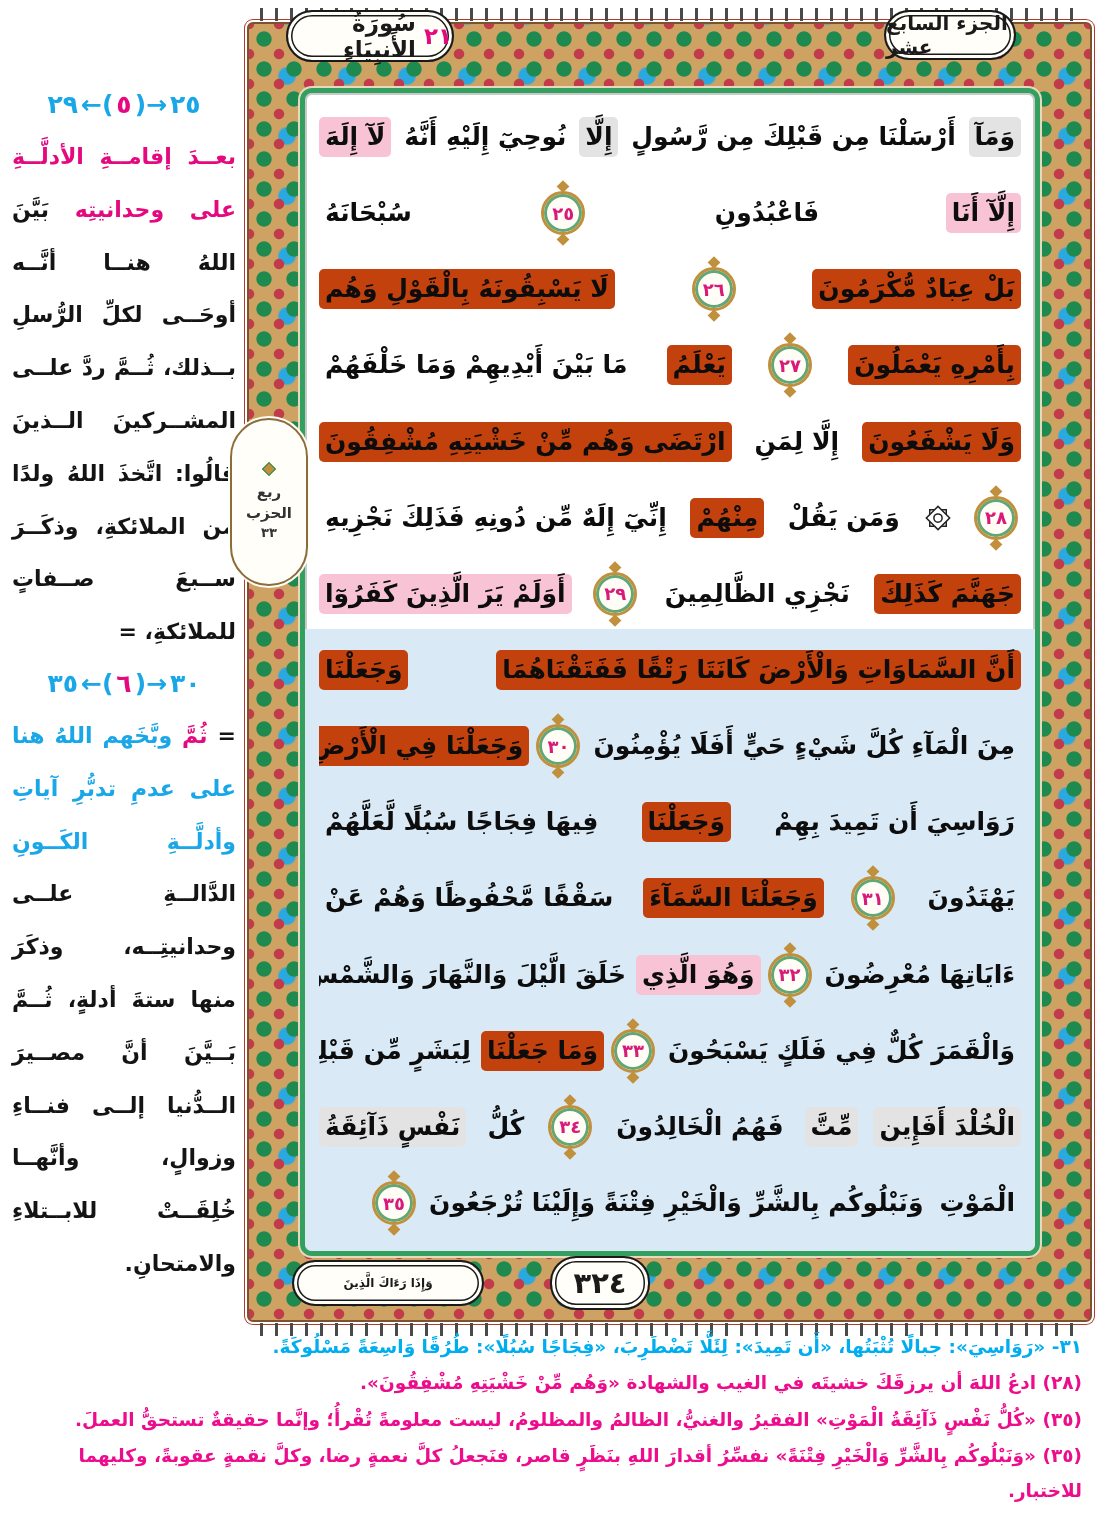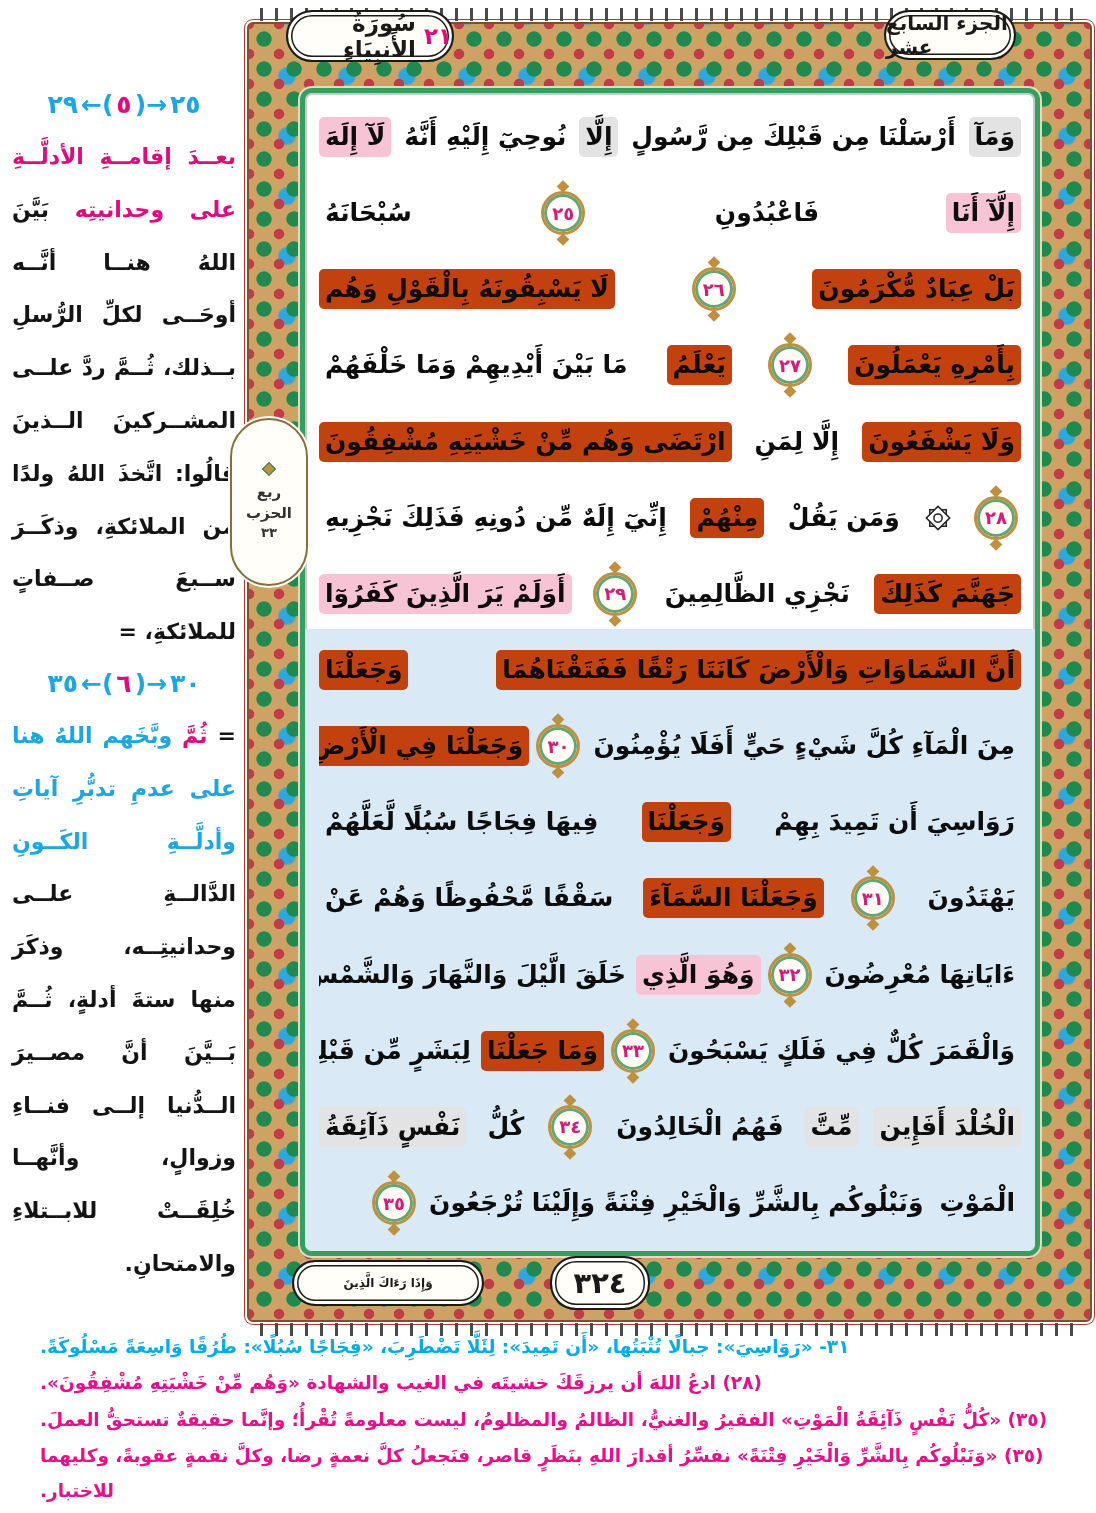--- a/index.html
+++ b/index.html
@@ -71,21 +71,21 @@
   .range-line .c{color:#1aa7e8;}
   .range-line .m{color:#e5097f;}
   .range-line .k{color:#1aa7e8;}
   .note-para{font-size:22px;font-weight:700;line-height:2.4;text-align:justify;
         color:#141414;margin:0 0 10px;}
   .clr-magenta{color:#e5097f;}
   .clr-cyan{color:#1aa7e8;}
   .clr-black{color:#141414;}
 
   
-  .footnotes{position:absolute;left:40px;right:14px;top:1330px;direction:rtl;text-align:left;z-index:3;}
+  .footnotes{position:absolute;left:40px;right:14px;top:1330px;direction:rtl;text-align:right;z-index:3;}
   .fnote{font-size:18.5px;font-weight:700;line-height:1.86;margin-bottom:2px;}
   .fn-cyan{color:#00aeef;}
   .fn-magenta{color:#ec0c8c;}
   .fn-black{color:#111111;}
 </style>
 </head>
 <body>
 
 <div class="page">
 

